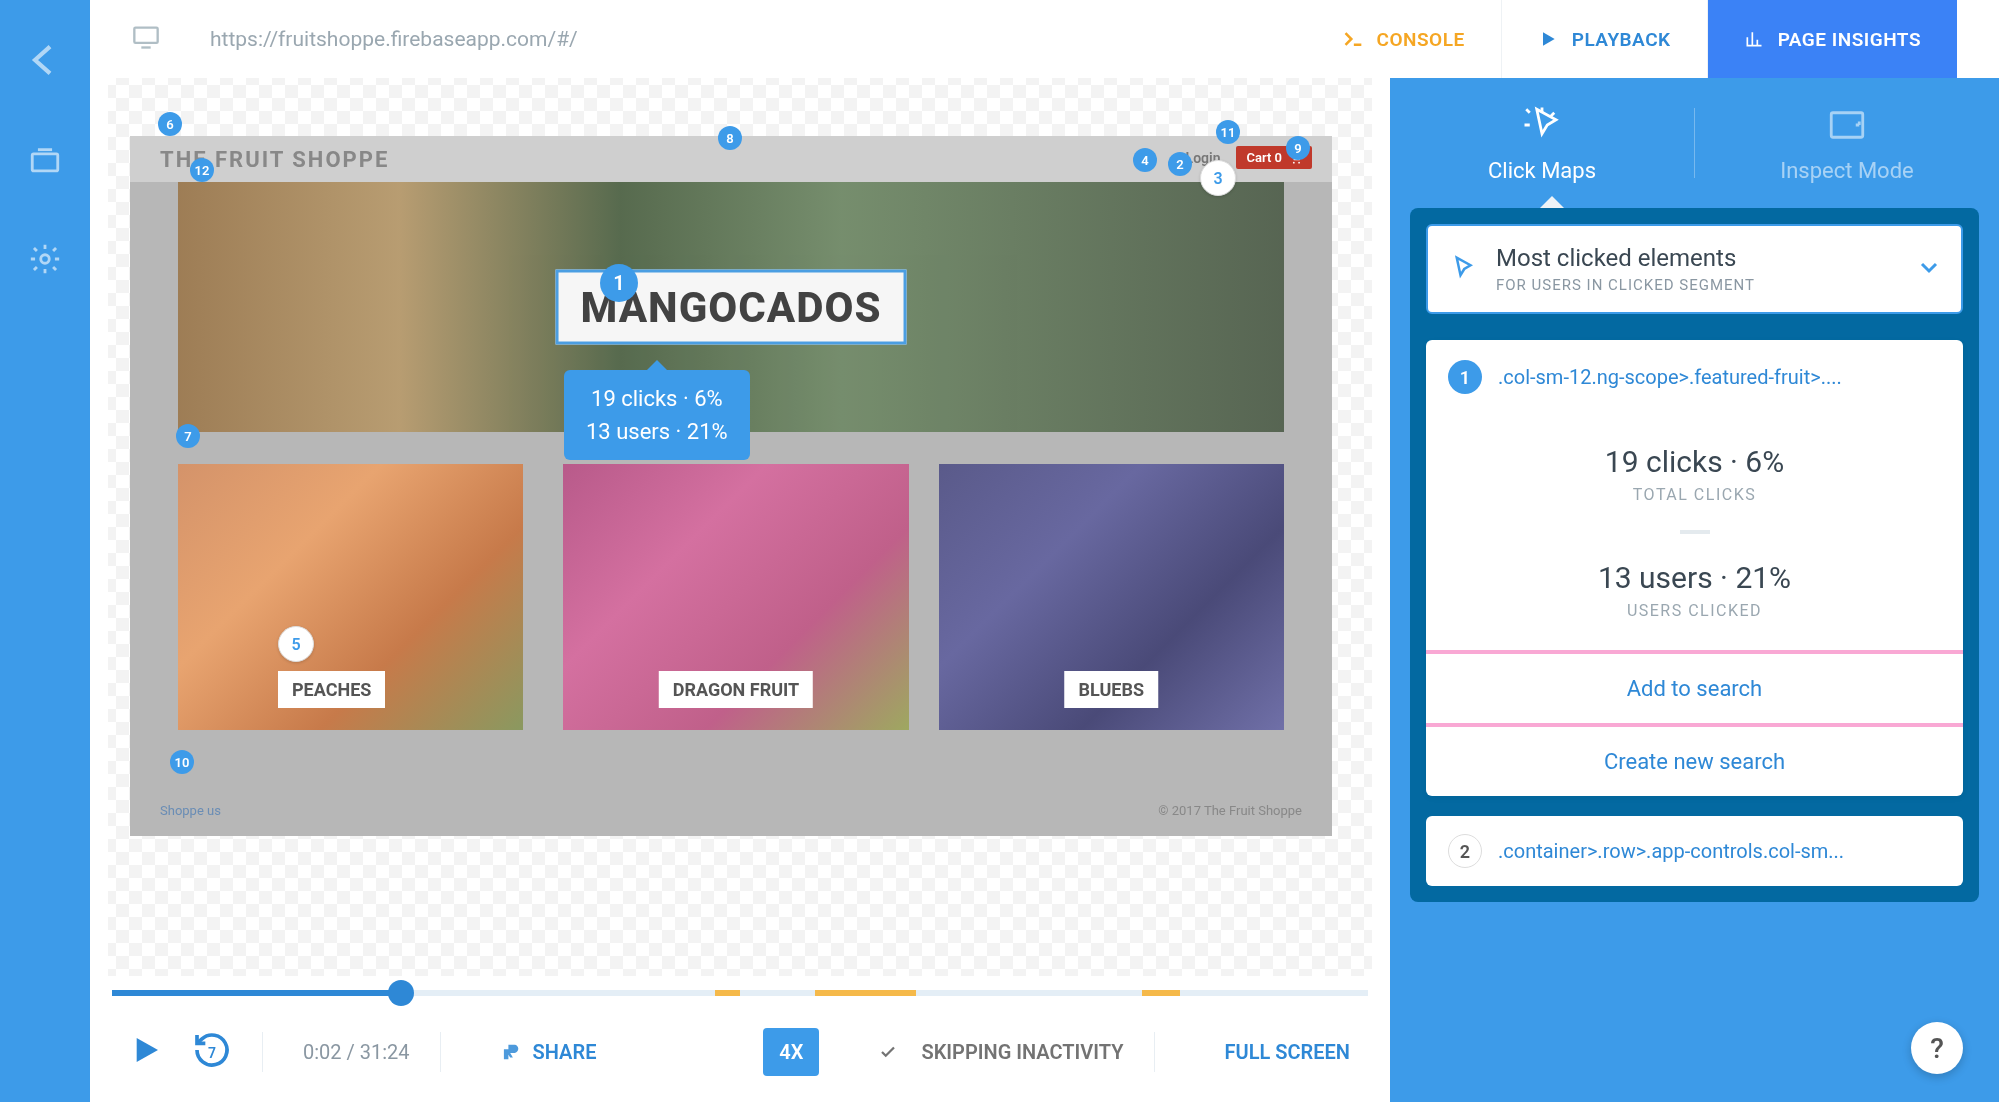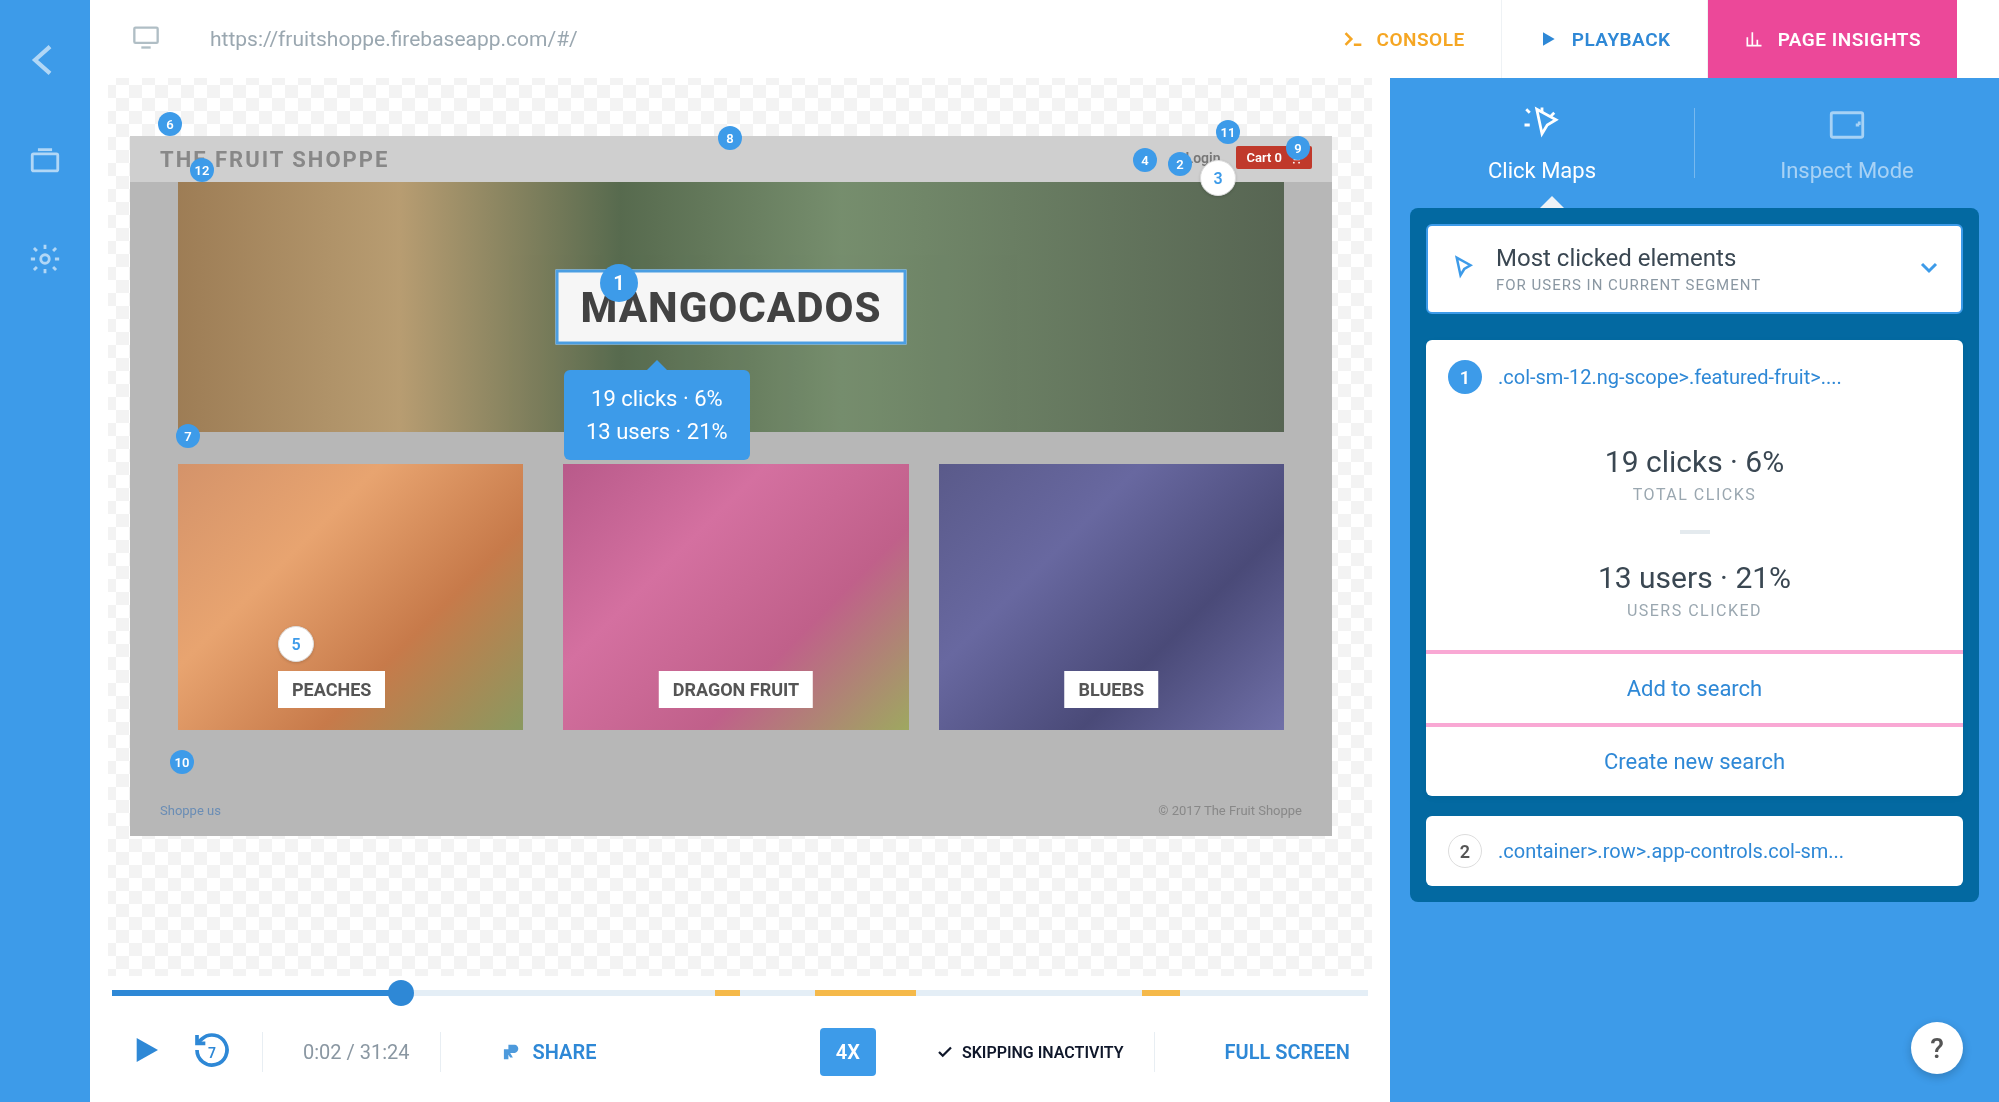--- a/index.html
+++ b/index.html
@@ -13,21 +13,21 @@
 
 
 .header-bar { position: absolute; left: 90px; top: 0; right: 0; height: 78px; background: #fff; display: flex; align-items: center; padding: 0 42px; }
 .device-icon { color: #b0bec5; margin-right: 50px; }
 .device-icon svg { width: 28px; height: 24px; }
 .url-text { color: #9aa7b0; font-size: 21px; flex: 1; }
 .header-btns { display: flex; align-items: center; gap: 0; }
 .header-btn { display: flex; align-items: center; gap: 14px; padding: 0 36px; font-size: 19px; font-weight: 600; letter-spacing: 0.5px; cursor: pointer; height: 78px; }
 .header-btn.console { color: #f5a623; }
 .header-btn.playback { color: #2e88d6; border-left: 1px solid #eef2f5; border-right: 1px solid #eef2f5; }
-.header-btn.insights { color: #fff; background: #ec4899; }
+.header-btn.insights { color: #fff; background: #3b82f6; }
 .header-btn svg { width: 20px; height: 20px; }
 
 
 .viewport-area { position: absolute; left: 90px; top: 78px; width: 1300px; bottom: 0; background: #fff; }
 .viewport-inner { position: absolute; left: 18px; top: 0; right: 18px; bottom: 126px; background: repeating-conic-gradient(#f3f3f3 0% 25%, #ffffff 0% 50%) 50% / 26px 26px; overflow: hidden; }
 
 
 .site-frame { position: absolute; left: 22px; top: 58px; width: 1202px; height: 700px; background: #b7b7b7; }
 .site-header { position: absolute; left: 0; top: 0; right: 0; height: 46px; background: #cfcfcf; display: flex; align-items: center; padding: 0 30px; }
 .site-title { font-size: 22px; font-weight: 700; letter-spacing: 2px; color: #888; }
@@ -72,21 +72,21 @@
 .timeline-knob { position: absolute; left: 23%; top: 50%; transform: translate(-50%, -50%); width: 26px; height: 26px; border-radius: 50%; background: #2e88d6; }
 
 .controls-row { position: absolute; left: 40px; right: 40px; bottom: 20px; height: 60px; display: flex; align-items: center; gap: 30px; }
 .play-btn { color: #2e88d6; cursor: pointer; }
 .play-btn svg { width: 32px; height: 36px; }
 .rewind-btn { color: #2e88d6; cursor: pointer; position: relative; }
 .rewind-btn svg { width: 40px; height: 40px; }
 .time-text { color: #8a97a2; font-size: 20px; margin-left: 10px; }
 .share-btn { color: #2e88d6; font-size: 20px; font-weight: 600; display: flex; align-items: center; gap: 10px; cursor: pointer; margin-left: 30px; }
 .speed-btn { background: #3d9be9; color: #fff; padding: 12px 16px; border-radius: 4px; font-size: 20px; font-weight: 600; cursor: pointer; margin-left: auto; }
-.skip-text { color: #0f172a; font-size: 16px; font-weight: 600; display: flex; align-items: center; gap: 8px; margin-left: 30px; }
+.skip-text { color: #737373; font-size: 20px; font-weight: 600; display: flex; align-items: center; gap: 24px; margin-left: 30px; }
 .fullscreen-btn { color: #2e88d6; font-size: 20px; font-weight: 600; cursor: pointer; margin-left: 40px; }
 .divider { width: 1px; height: 40px; background: #e8eef3; }
 
 
 .right-panel { position: absolute; left: 1390px; top: 78px; right: 0; bottom: 0; background: #3d9be9; }
 .mode-tabs { display: flex; height: 130px; align-items: center; }
 .mode-tab { flex: 1; display: flex; flex-direction: column; align-items: center; gap: 12px; color: #fff; font-size: 22px; cursor: pointer; position: relative; }
 .mode-tab svg { width: 42px; height: 42px; }
 .mode-tab.inactive { opacity: 0.55; }
 .mode-tabs .vsep { width: 1px; height: 70px; background: rgba(255,255,255,0.3); }
@@ -294,21 +294,21 @@
     </div>
   </div>
 
   <div class="panel-card">
     <div class="segment-box">
       <svg viewBox="0 0 24 24" fill="none" stroke="currentColor" stroke-width="2">
           <path d="M7 3l3 14 3-5 5-3z"></path>
         </svg>
       <div class="segment-text">
         <div class="segment-title">Most clicked elements</div>
-        <div class="segment-sub">FOR USERS IN CURRENT SEGMENT</div>
+        <div class="segment-sub">FOR USERS IN CLICKED SEGMENT</div>
       </div>
       <div class="chevron">
         <svg viewBox="0 0 24 24" fill="none" stroke="currentColor" stroke-width="3">
             <path d="M5 9l7 7 7-7"></path>
           </svg>
       </div>
     </div>
 
     <div class="element-card">
       <div class="element-header">

